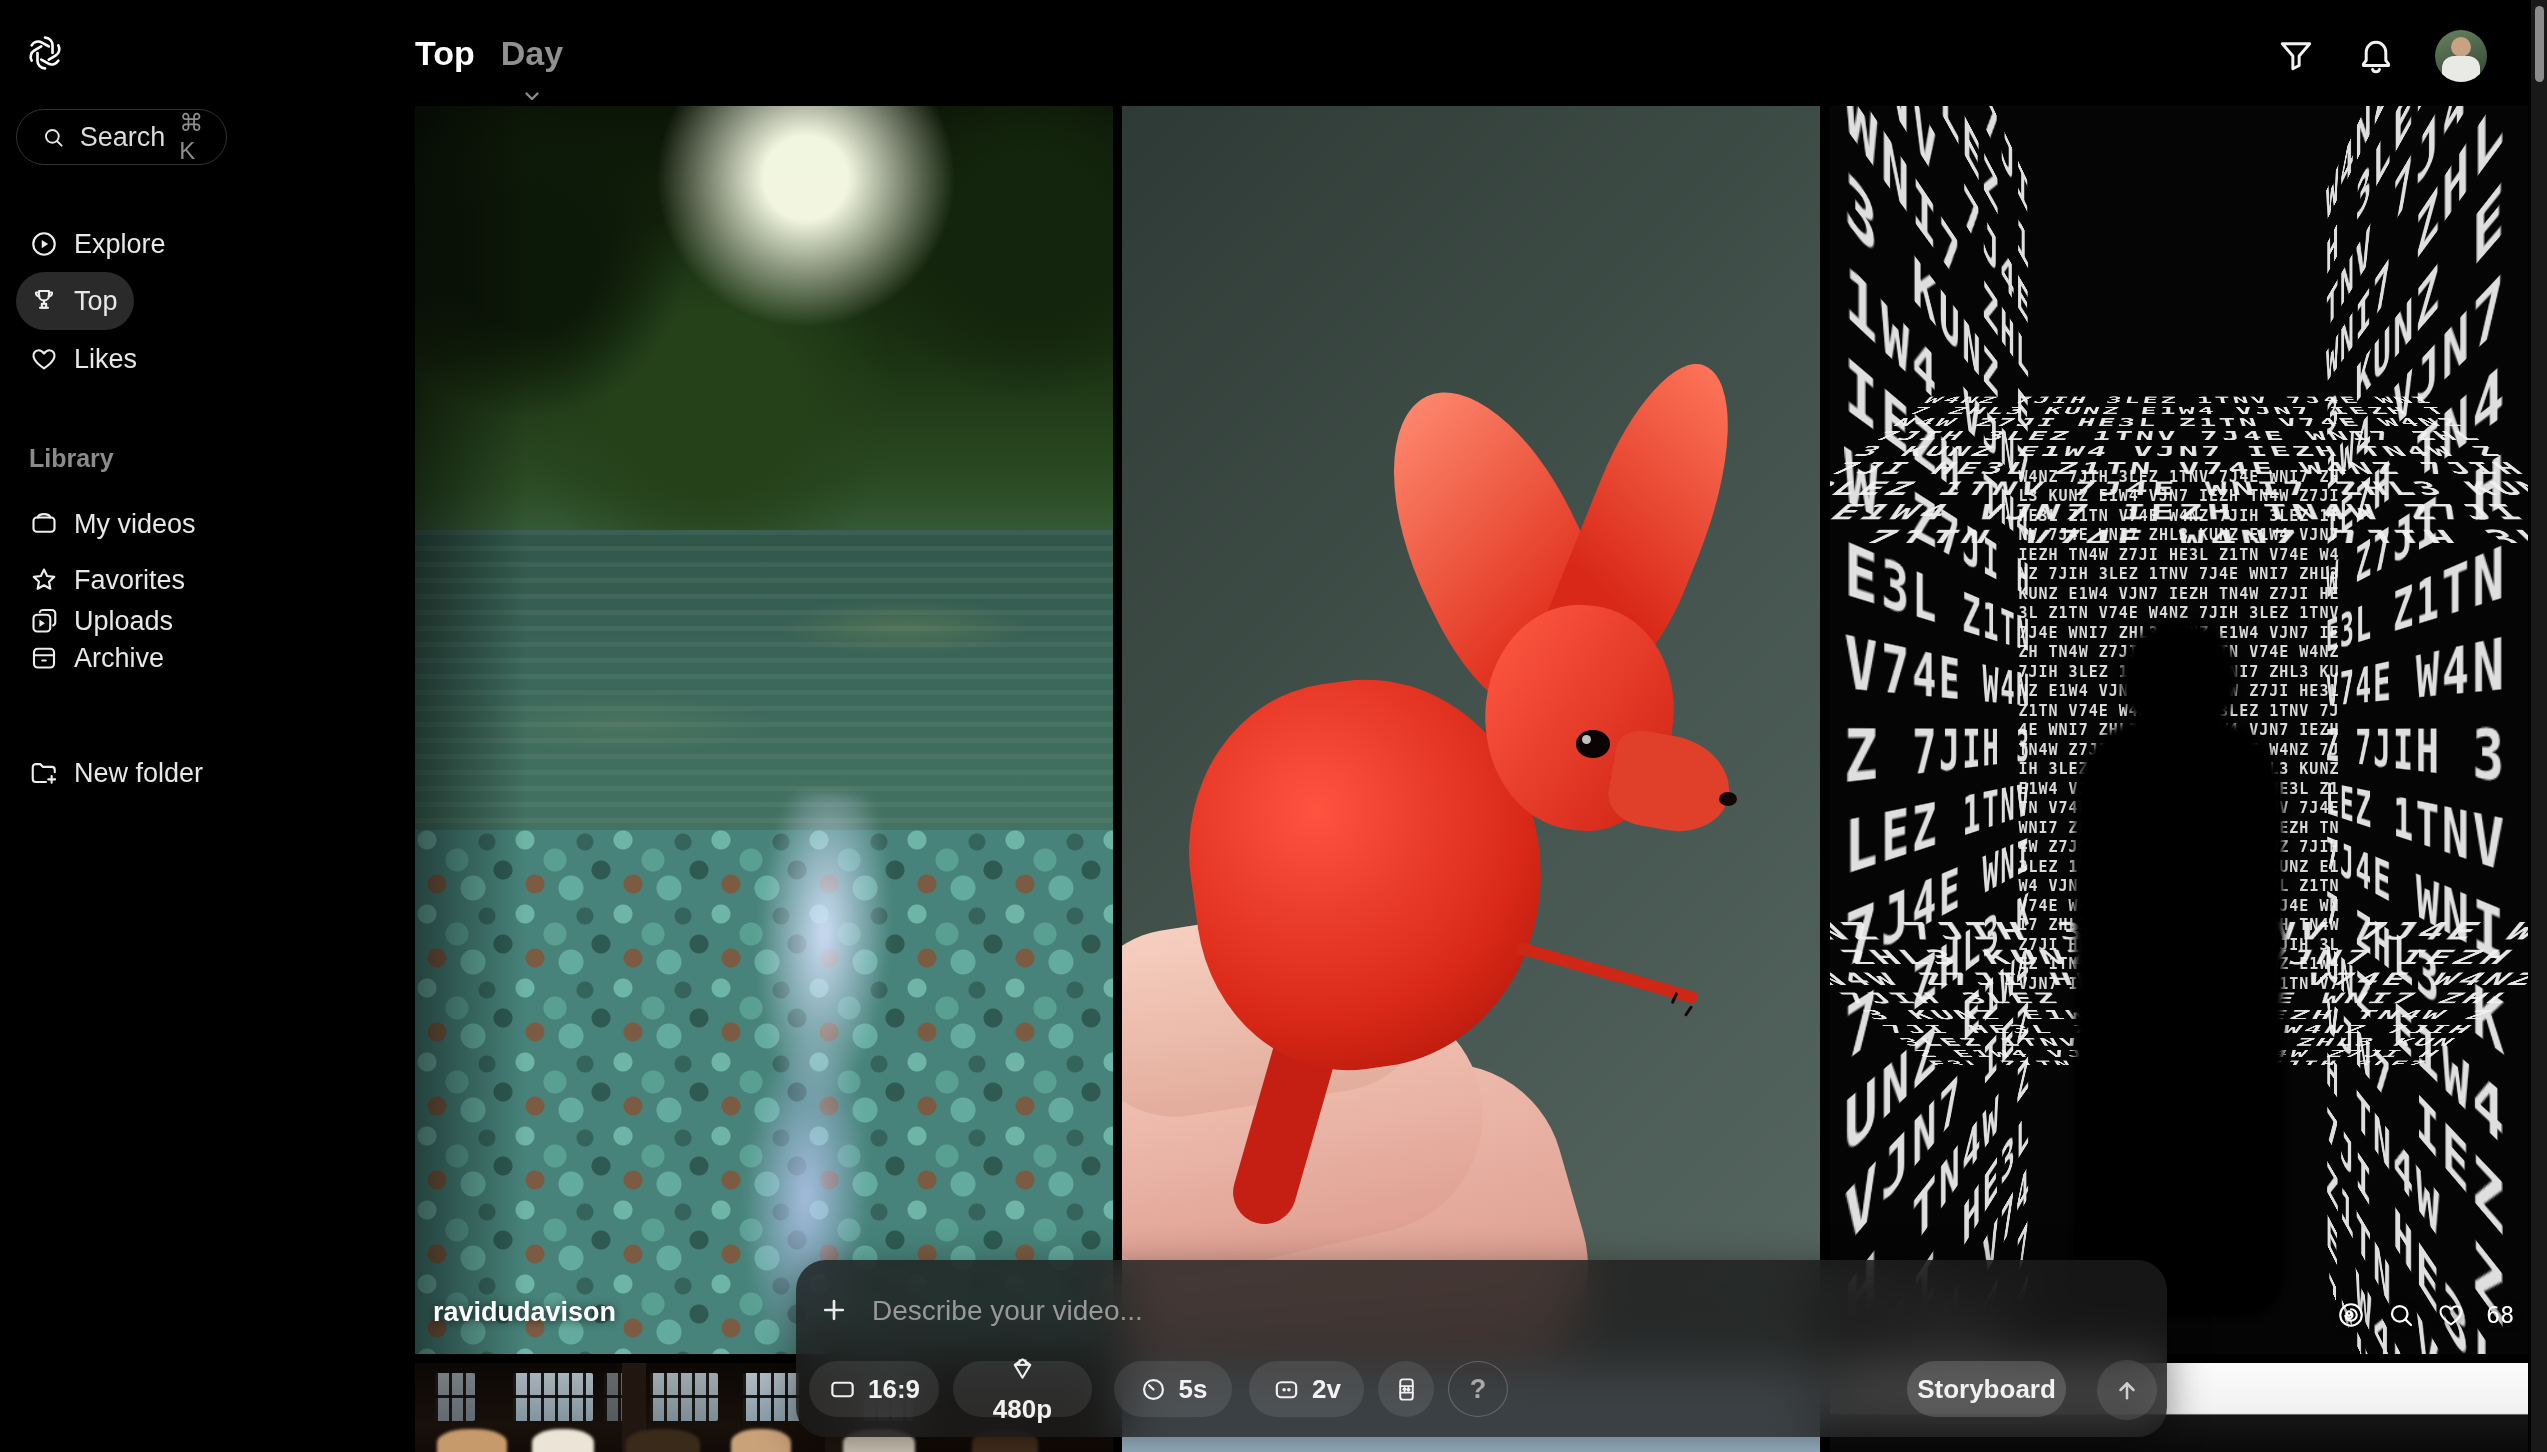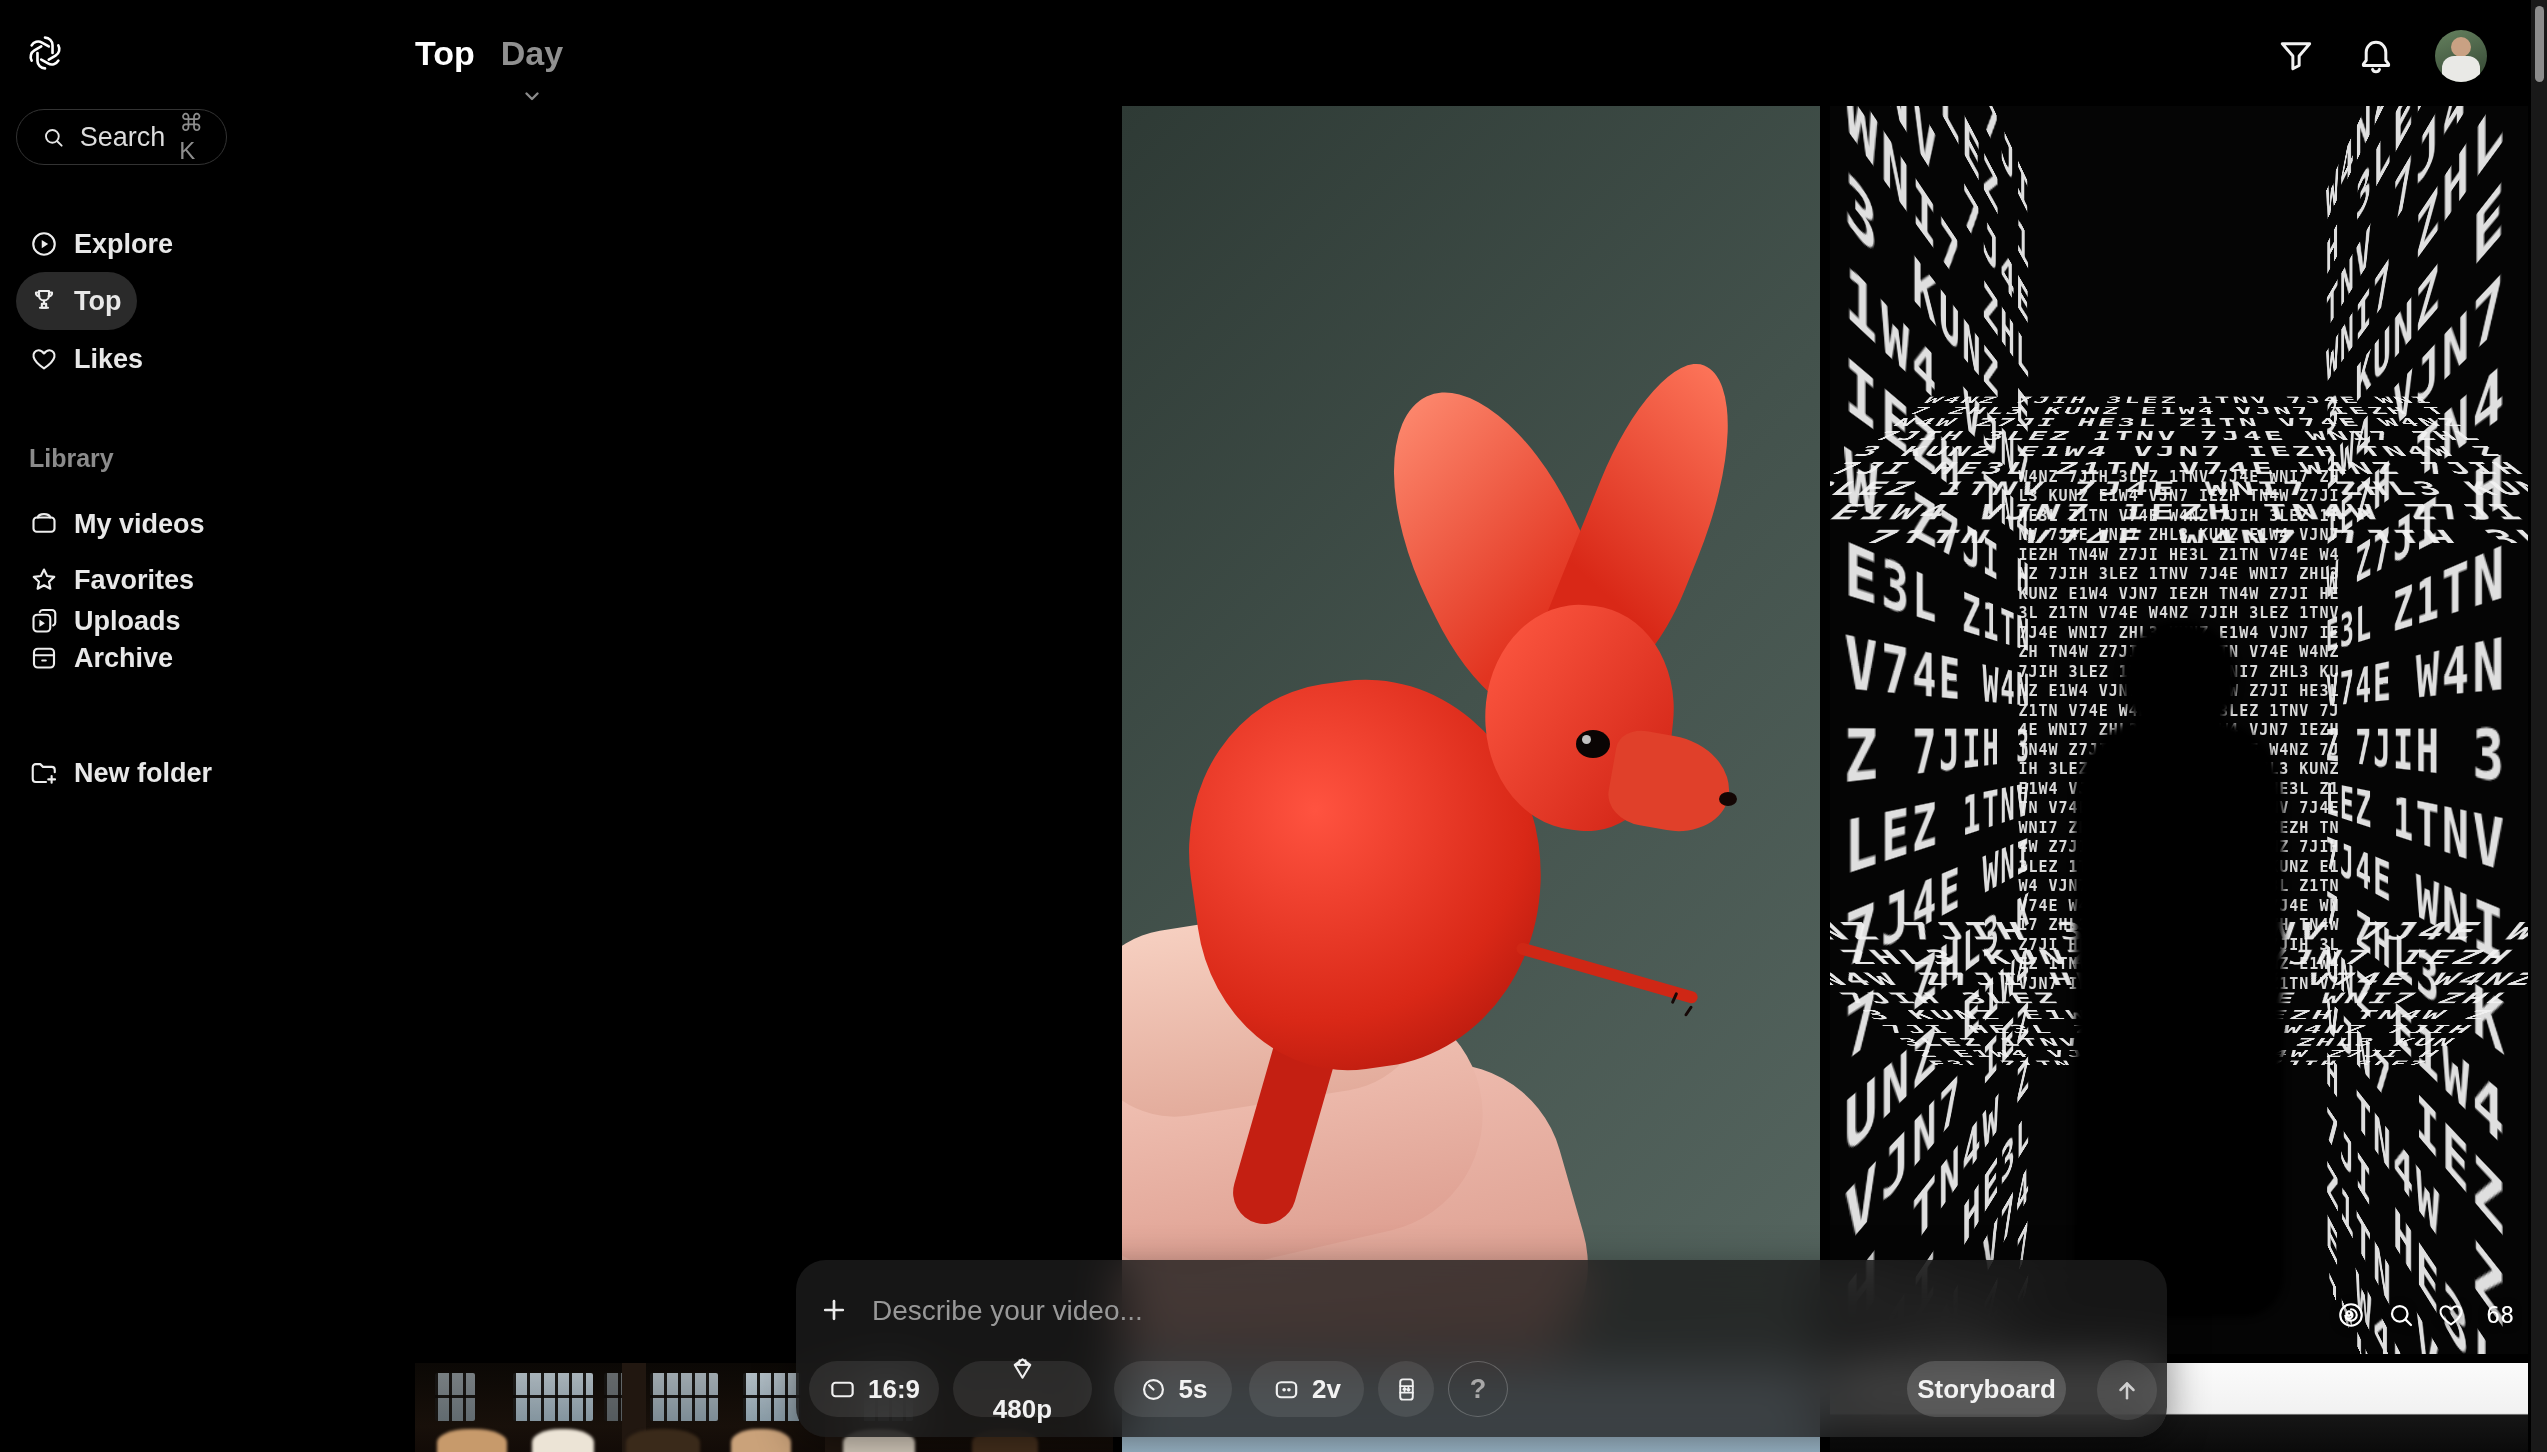--- a/index.html
+++ b/index.html
@@ -12,21 +12,21 @@
   
   #sidebar{position:absolute;left:0;top:0;width:398px;height:1453px;background:#000;z-index:20;}
   #logo{position:absolute;left:24px;top:32px;width:42px;height:42px;color:#fff;cursor:pointer;}
   #search-pill{position:absolute;left:16px;top:109px;width:211px;height:56px;border:1.5px solid #333;
     border-radius:32px;display:flex;align-items:center;gap:14px;padding:0 0 0 24px;box-sizing:border-box;cursor:pointer;}
   #search-pill .s-label{font-size:27px;color:#dcdcdc;font-weight:500;}
   #search-pill .s-short{font-size:24px;color:#8d8d8d;letter-spacing:2px;}
   .nav-item{position:absolute;left:16px;height:58px;display:flex;align-items:center;gap:15px;
     padding:0 16px 0 13px;border-radius:29px;cursor:pointer;color:#e8e8e8;}
   .nav-item .ic{width:30px;height:30px;color:#ededed;}
-  .nav-item .nav-label{font-size:27px;font-weight:700;white-space:nowrap;}
+  .nav-item .nav-label{font-size:27px;font-weight:400;white-space:nowrap;}
   .nav-item.active{background:#2a2a2a;}
   #lib-header{position:absolute;left:29px;top:444px;font-size:25px;font-weight:600;color:#8b8b8b;}
 
   
   #page-head{position:absolute;left:415px;top:34px;display:flex;align-items:baseline;gap:26px;z-index:20;}
   #page-title{font-size:34px;font-weight:700;color:#fff;}
   #range-btn{display:flex;align-items:center;gap:8px;cursor:pointer;flex-direction:column;}
   #range-label{font-size:34px;font-weight:700;color:#909090;}
   #range-btn .ic{width:24px;height:24px;color:#8a8a8a;position:relative;top:3px;}
   #head-right{position:absolute;right:60px;top:30px;display:flex;align-items:center;gap:38px;z-index:20;}
@@ -299,20 +299,28 @@
         <path d="M12 4.2a5.6 5.6 0 0 0-5.6 5.6v4.7l-1.6 2.2v.7h14.4v-.7l-1.6-2.2V9.8A5.6 5.6 0 0 0 12 4.2z"></path>
         <path d="M10 19.6a2.1 2.1 0 0 0 4 0"></path>
       </svg>
     </span>
     <div id="avatar">
       <div class="av-head"></div>
       <div class="av-body"></div>
     </div>
   </div>
 
+  <div class="tile" id="tile-1">
+    <div class="layer t1-canopy"></div>
+    <div class="layer t1-water"></div>
+    <div class="layer t1-pebbles"></div>
+    <div class="abs t1-streak"></div>
+    <div class="layer t1-vignette"></div>
+    <div class="tile-author">ravidudavison</div>
+  </div>
 
   <div class="tile" id="tile-2">
     <div class="t2-finger f1"></div>
     <div class="t2-finger f2"></div>
     <div class="t2-finger f3"></div>
     <div class="t2-tail"></div>
     <div class="t2-body"></div>
     <div class="t2-ear-l"></div>
     <div class="t2-ear-r"></div>
     <div class="t2-head"></div>

